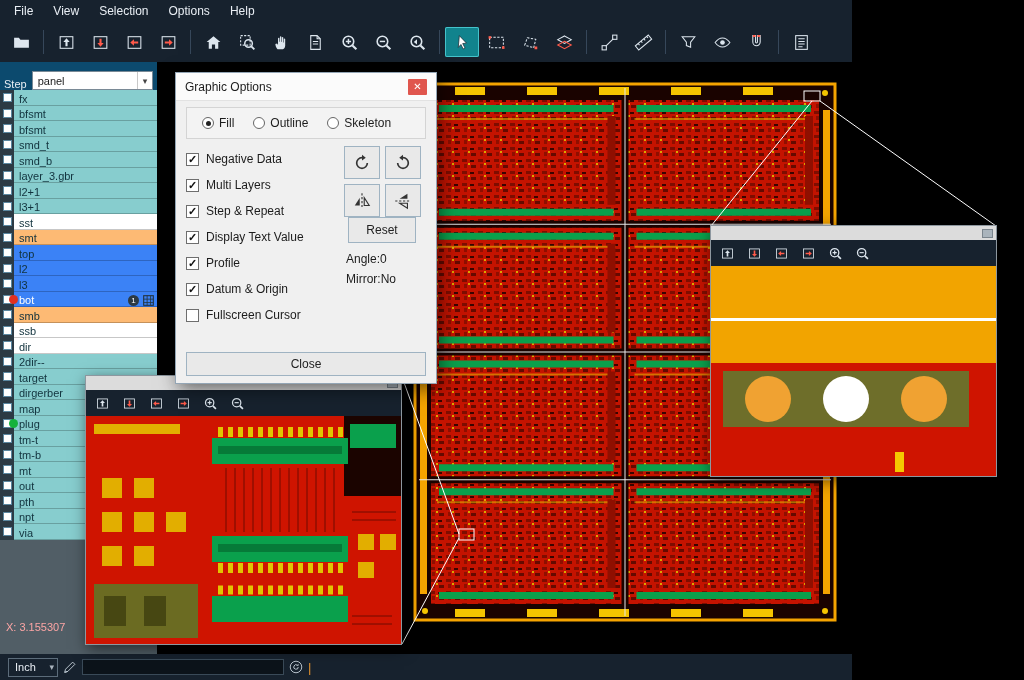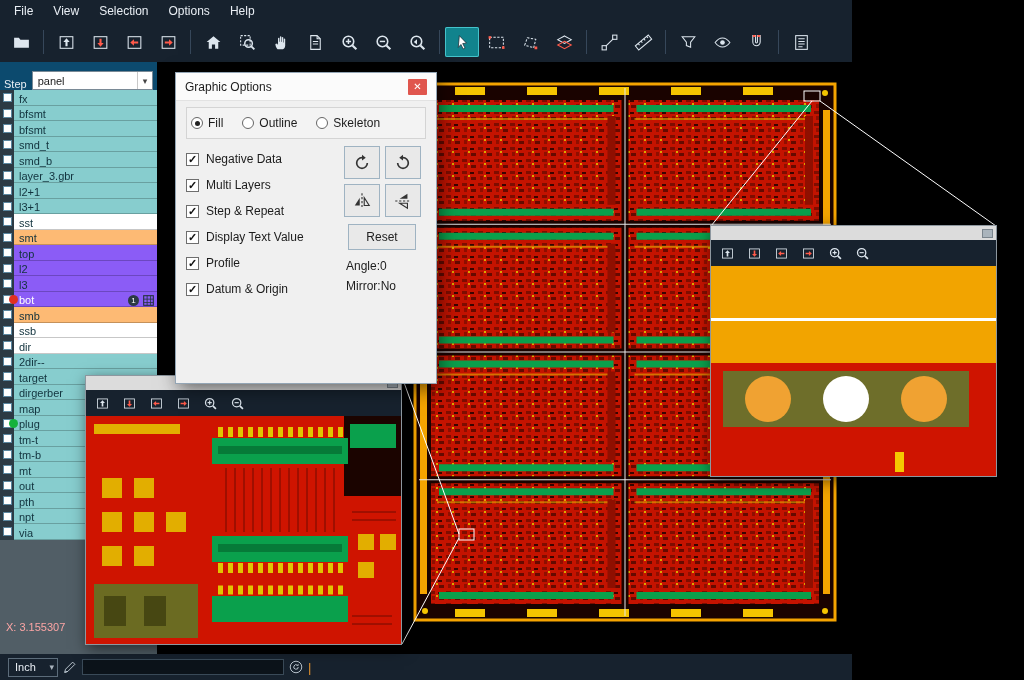--- a/index.html
+++ b/index.html
@@ -21,21 +21,21 @@
   .step-combo{flex:1;height:19px;background:#fff;border:1px solid #7a8a96;display:flex;align-items:center;font-size:11px;color:#222;padding-left:5px}
   .step-combo .arr{margin-left:auto;width:15px;height:100%;display:flex;align-items:center;justify-content:center;border-left:1px solid #c8c8c8;font-size:9px;color:#444}
   .layer-list{display:flex;flex-direction:column}
   .layer-row{display:flex;height:15.5px;position:relative}
   .cb-col{width:14px;background:#2c3a44;display:flex;align-items:center;justify-content:center;flex:none}
   .layer-cb{width:9px;height:9px;background:#fff;border:1px solid #5b87a0;display:block}
   .layer-dot{position:absolute;left:9px;top:3px;width:9px;height:9px;border-radius:50%;z-index:2}
   .layer-dot.red{background:#e03020}
   .layer-dot.green{background:#14b23c}
   .layer-label{flex:1;display:flex;align-items:flex-end;padding-left:5px;font-size:11px;color:#11323d;border-bottom:1px solid rgba(0,0,0,.22);min-width:0}
-  .bg-teal{background:#87cdce}.bg-white{background:#fff}.bg-green{background:#fdba74}.bg-orange{background:#8b5cf6}
+  .bg-teal{background:#87cdce}.bg-white{background:#fff}.bg-green{background:#fdba74}.bg-orange{background:#3b82f6}
   [data-name="layer-row-bot"] [data-name="layer-name"]{color:#fff}
   .layer-badge{margin-left:auto;width:11px;height:11px;border-radius:50%;background:#2c3a44;color:#fff;font-size:8px;display:flex;align-items:center;justify-content:center;flex:none}
   .layer-grid{margin:0 3px 0 4px;display:flex;flex:none}
   .coords{margin-top:auto;padding:0 6px 16px;color:#fca5a5;font-size:11px;line-height:22px}
   .canvas{flex:1;position:relative;background:#000;overflow:hidden}
   #pcb{position:absolute;left:0;top:0}
   
   .statusbar{height:26px;display:flex;align-items:center;padding:8px 8px;gap:4px;background:#17222e}
   .unit-box{width:50px;height:19px;border:1px solid #5c6c7a;color:#e9eef4;font-size:11px;display:flex;align-items:center;padding-left:6px}
   .unit-box .arr{margin-left:auto;margin-right:3px;font-size:9px;color:#aab4be}
@@ -51,32 +51,32 @@
   .win-btn{width:11px;height:9px;background:#aab4bc;border:1px solid #7b858d;display:block}
   .mini-toolbar{height:26px;background:#17222e;display:flex;align-items:center;gap:2px;padding-left:4px}
   .mini-btn{width:25px;height:22px;display:flex;align-items:center;justify-content:center;color:#dde6ee}
   .win-content{display:block}
   
   .dialog{position:absolute;left:175px;top:72px;width:262px;height:312px;background:#f0f0f0;border:1px solid #93a5b5;box-shadow:3px 5px 18px rgba(0,0,0,.55);z-index:30;font-size:12px;color:#1c1c1c}
   .dlg-title{height:28px;background:#fbfbfb;border-bottom:1px solid #e2e2e2;display:flex;align-items:center;padding:0 9px;font-size:12px}
   .dlg-close{margin-left:auto;width:19px;height:16px;background:#e0564e;color:#fff;font-size:10px;display:flex;align-items:center;justify-content:center;border-radius:1px}
   .dlg-body{position:relative;height:283px;padding:6px 10px}
   .dlg-width-label{margin:3px 0 7px 2px}
-  .radio-group{border:1px solid #d4d4d4;padding:8px 4px;display:flex;gap:19px;background:#f3f3f3}
+  .radio-group{border:1px solid #d4d4d4;padding:8px 15px;display:flex;gap:19px;background:#f3f3f3}
   .radio-item{display:flex;align-items:center;gap:5px;cursor:default}
   .radio-circle{width:12px;height:12px;border-radius:50%;border:1px solid #666;background:#fff;position:relative;flex:none}
   .radio-circle.on::after{content:"";position:absolute;left:2.5px;top:2.5px;width:5px;height:5px;border-radius:50%;background:#222}
   .dlg-main{display:flex;margin-top:7px}
   .check-list{width:152px}
   .check-item{display:flex;align-items:center;gap:7px;height:26px;cursor:default}
   .check-box{width:13px;height:13px;background:#fff;border:1px solid #6e6e6e;font-size:11px;line-height:11px;text-align:center;color:#111;font-weight:bold;flex:none}
   .dlg-right{flex:1;display:flex;flex-direction:column;align-items:center}
   .btn-grid{display:grid;grid-template-columns:36px 36px;gap:5px}
   .sq-btn{width:36px;height:33px;background:#e9e9e9;border:1px solid #9fb3c2;display:flex;align-items:center;justify-content:center;color:#333}
-  .reset-btn{margin-top:7px;width:68px;height:26px;background:#e9e9e9;border:1px solid #9fb3c2;display:flex;align-items:center;justify-content:center;color:#222}
+  .reset-btn{width:68px;height:26px;background:#e9e9e9;border:1px solid #9fb3c2;display:flex;align-items:center;justify-content:center;color:#222}
   .dlg-info{margin-top:6px;align-self:flex-start;padding-left:8px;line-height:20px}
   .close-btn{position:absolute;left:10px;right:10px;bottom:8px;height:24px;background:#e9e9e9;border:1px solid #9fb3c2;display:flex;align-items:center;justify-content:center;color:#222}
 </style>
 </head>
 <body>
 
 <div id="app" data-name="application-window">
 
   <div class="menu-bar" data-name="menu-bar">
       <div class="menu-item" data-name="menu-item-file">File</div>
@@ -636,20 +636,24 @@
               <span data-name="checkbox-label">Display Text Value</span>
             </label>
             <label class="check-item" data-name="checkbox-profile">
               <span class="check-box on" data-name="checkbox-indicator">✓</span>
               <span data-name="checkbox-label">Profile</span>
             </label>
             <label class="check-item" data-name="checkbox-datum-origin">
               <span class="check-box on" data-name="checkbox-indicator">✓</span>
               <span data-name="checkbox-label">Datum &amp; Origin</span>
             </label>
+            <label class="check-item" data-name="checkbox-fullscreen-cursor">
+              <span class="check-box" data-name="checkbox-indicator"></span>
+              <span data-name="checkbox-label">Fullscreen Cursor</span>
+            </label>
           </div>
         <div class="dlg-right" data-name="transform-panel">
           <div class="btn-grid" data-name="transform-buttons">
             <div class="sq-btn" data-name="rotate-cw-button">
                 <svg width="20" height="20" viewBox="0 0 18 18">
                   <path d="M13.8 9A4.8 4.8 0 1 1 9 4.2" fill="none" stroke="currentColor" stroke-width="1.5"></path>
                   <path d="M9 1.6 12.4 4.2 9 6.8z" fill="currentColor"></path>
                 </svg>
               </div>
             <div class="sq-btn" data-name="rotate-ccw-button">
@@ -673,20 +677,21 @@
                 </svg>
               </div>
           </div>
           <div class="reset-btn" data-name="reset-button">Reset</div>
           <div class="dlg-info" data-name="transform-readouts">
             <div data-name="angle-readout">Angle:0</div>
             <div data-name="mirror-readout">Mirror:No</div>
           </div>
         </div>
       </div>
+      <div class="close-btn" data-name="close-button">Close</div>
     </div>
   </div>
 
   <div class="floatwin" style="left:85px;top:375px;width:317px;height:270px" data-name="magnifier-window-bottom-left">
     <div class="win-title" data-name="magnifier-title-bar">
       <span class="win-btn" data-name="window-control-icon"></span>
     </div>
     <div class="mini-toolbar" data-name="magnifier-toolbar-1">
         <div class="mini-btn" data-name="import-top-icon">
           <svg width="15" height="15" viewBox="0 0 18 18">

